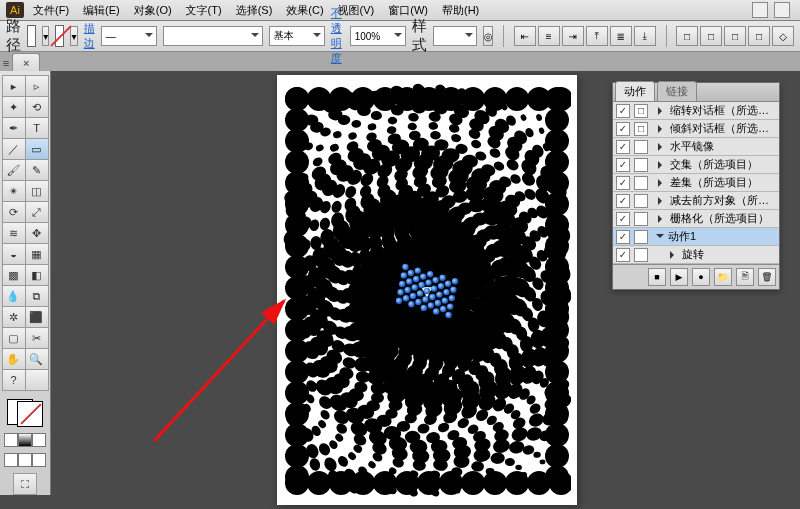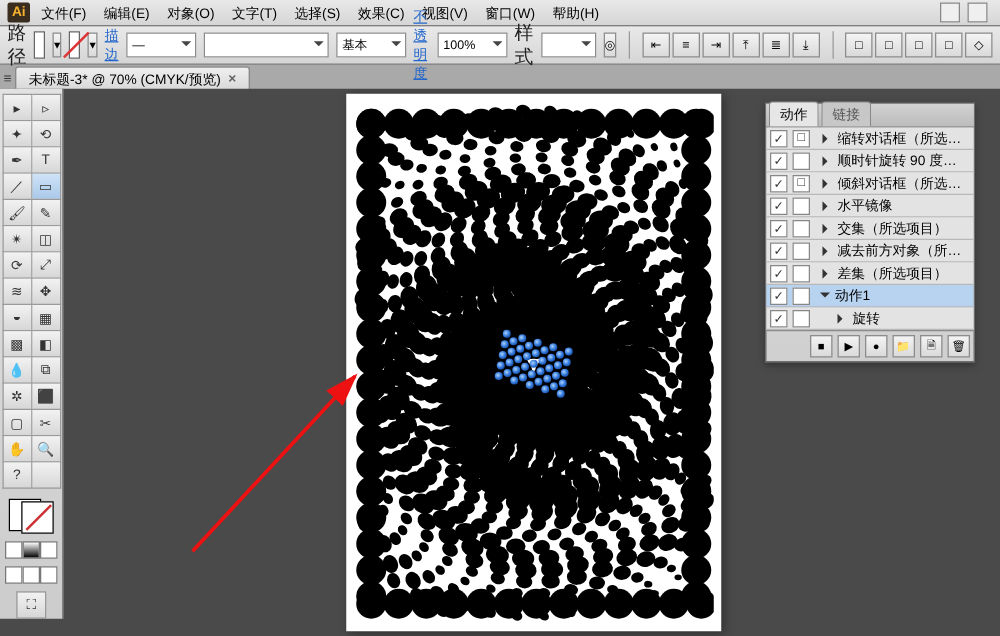--- a/index.html
+++ b/index.html
@@ -1,18 +1,18 @@
 <!DOCTYPE html>
 <html><head>
 <meta charset="utf-8">
 <style>
 html,body{margin:0;padding:0;width:800px;height:509px;overflow:hidden;font-family:"Microsoft YaHei",Arial,sans-serif;font-size:11px;background:#4a4a4a;color:#000;-webkit-font-smoothing:antialiased}
 
 .menubar{height:20px;background:linear-gradient(#e8e8e8,#d6d6d6);border-bottom:1px solid #7e7e7e;display:flex;align-items:center;padding-left:6px;gap:4px}
-.menubar .logo{width:18px;height:16px;background:#3a2c1e;color:#f5b02f;display:flex;align-items:center;justify-content:center;font-weight:bold;font-size:11px;border-radius:2px}
+.menubar .logo{width:18px;height:16px;background:#3a2c1e;color:#f5b02f;display:flex;align-items:center;justify-content:center;font-weight:normal;font-size:11px;border-radius:2px}
 .menubar .menuitem{padding:14px 5px;cursor:default}
 .menubar .right{margin-left:auto;display:flex;gap:6px;padding-right:10px;align-items:center}
 .micon{width:14px;height:14px;border:1px solid #888;background:#efefef;display:inline-block}
 
 .ctrlbar{height:30px;background:linear-gradient(#e9e9e9,#d5d5d5);border-bottom:1px solid #8a8a8a;display:flex;align-items:center;padding:0 6px;gap:6px}
 .ctrlbar .lbl{font-size:15px;color:#222}
 .swatch{width:24px;height:20px;border:1px solid #666;background:#fff;display:inline-block;position:relative}
 .swatch.none::after{content:"";position:absolute;inset:2px;border:1px solid #d33;transform:rotate(45deg);transform-origin:center;width:0;height:140%;left:50%;top:-20%;border-width:0 0 0 2px}
 .smallbtn{width:18px;height:18px;border:1px solid #8c8c8c;background:linear-gradient(#f4f4f4,#dadada);display:inline-flex;align-items:center;justify-content:center;font-size:10px;cursor:default}
 .dd{height:18px;border:1px solid #8c8c8c;background:#fff;font-size:10px;padding:0 14px 0 4px;display:inline-flex;align-items:center;position:relative;min-width:36px}
@@ -111,21 +111,20 @@
     <span class="smallbtn">□</span>
     <span class="smallbtn">□</span>
     <span class="smallbtn">□</span>
     <span class="smallbtn">◇</span>
   </div>
 </div>
 
 <div class="tabbar">
   <div class="chev">≡</div>
   <div class="doctab">
-    <span>未标题-3* @ 70% (CMYK/预览)</span>
     <span class="x">×</span>
   </div>
 </div>
 
 <div class="main">
 
   <div class="toolbox">
     <div class="trow">
         <div class="tool" title="选择">▸</div>
         <div class="tool" title="直接选择">▹</div>
@@ -970,27 +969,20 @@
   <div class="plist" id="plist">
       <div class="prow">
         <span class="tgl chk"></span>
         <span class="tgl">□</span>
         <span style="width:0px"></span>
         <span class="disclosure r"></span>
         <span class="txt">缩转对话框（所选项…</span>
       </div>
       <div class="prow">
         <span class="tgl chk"></span>
-        <span class="tgl"></span>
-        <span style="width:0px"></span>
-        <span class="disclosure r"></span>
-        <span class="txt">顺时针旋转 90 度…</span>
-      </div>
-      <div class="prow">
-        <span class="tgl chk"></span>
         <span class="tgl">□</span>
         <span style="width:0px"></span>
         <span class="disclosure r"></span>
         <span class="txt">倾斜对话框（所选项…</span>
       </div>
       <div class="prow">
         <span class="tgl chk"></span>
         <span class="tgl"></span>
         <span style="width:0px"></span>
         <span class="disclosure r"></span>
@@ -1001,28 +993,35 @@
         <span class="tgl"></span>
         <span style="width:0px"></span>
         <span class="disclosure r"></span>
         <span class="txt">交集（所选项目）</span>
       </div>
       <div class="prow">
         <span class="tgl chk"></span>
         <span class="tgl"></span>
         <span style="width:0px"></span>
         <span class="disclosure r"></span>
-        <span class="txt">减去前方对象（所选…</span>
+        <span class="txt">差集（所选项目）</span>
       </div>
       <div class="prow">
         <span class="tgl chk"></span>
         <span class="tgl"></span>
         <span style="width:0px"></span>
         <span class="disclosure r"></span>
-        <span class="txt">差集（所选项目）</span>
+        <span class="txt">减去前方对象（所选…</span>
+      </div>
+      <div class="prow">
+        <span class="tgl chk"></span>
+        <span class="tgl"></span>
+        <span style="width:0px"></span>
+        <span class="disclosure r"></span>
+        <span class="txt">栅格化（所选项目）</span>
       </div>
       <div class="prow sel">
         <span class="tgl chk"></span>
         <span class="tgl"></span>
         <span style="width:0px"></span>
         <span class="disclosure d"></span>
         <span class="txt">动作1</span>
       </div>
       <div class="prow">
         <span class="tgl chk"></span>

